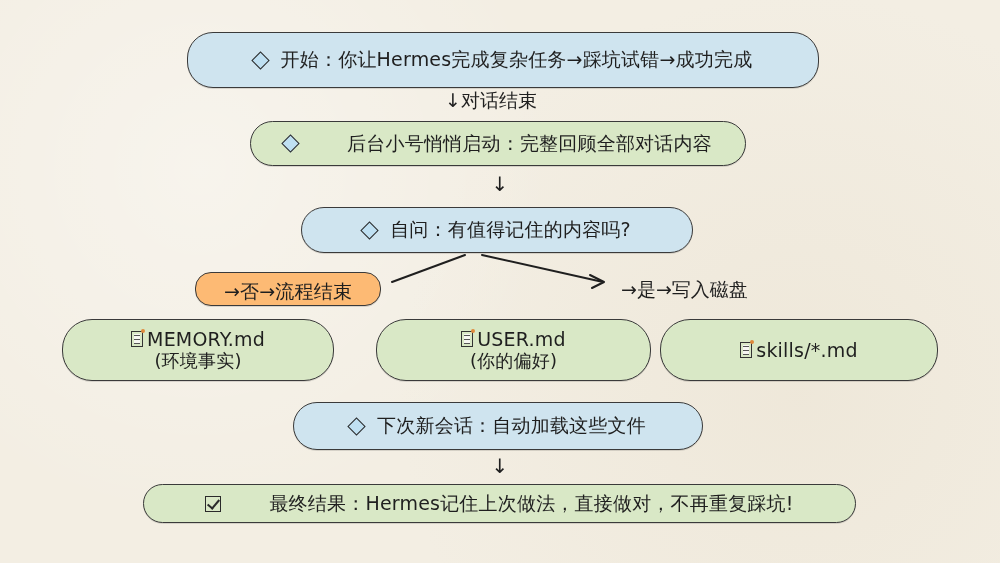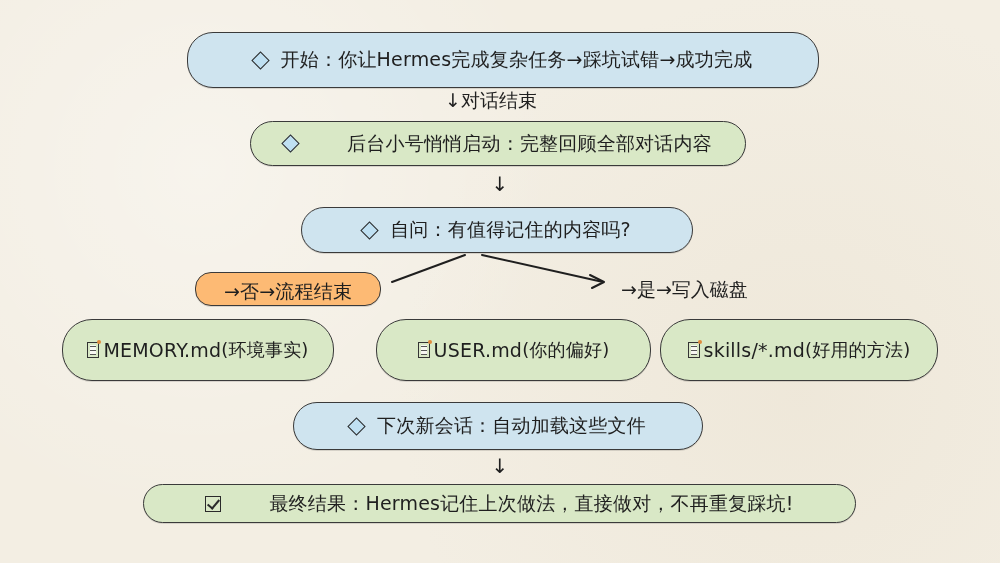--- a/index.html
+++ b/index.html
@@ -84,21 +84,21 @@
       content: "";
       position: absolute;
       right: -3px;
       top: -3px;
       width: 4px;
       height: 4px;
       border-radius: 50%;
       background: #e08a3c;
     }
     .file-node {
-      flex-direction: row;
+      flex-direction: column;
       gap: 0;
       line-height: 22px;
       border-radius: 30px;
     }
     .file-title {
       display: flex;
       align-items: center;
       font-size: 19px;
     }
     .file-sub {
@@ -171,21 +171,20 @@
     <span>USER.md</span>
   </div>
   <div class="file-sub">(你的偏好)</div>
 </div>
 
 <div class="node green file-node" style="left:660px; top:319px; width:278px; height:62px;">
   <div class="file-title">
     <span class="doc"></span>
     <span>skills/*.md</span>
   </div>
-  <div class="file-sub">(好用的方法)</div>
 </div>
 
 <div class="node blue" style="left:293px; top:402px; width:410px; height:48px;">
   <span class="diamond"></span>
   <span>下次新会话：自动加载这些文件</span>
 </div>
 
 <div class="arrow-down" style="left:500px; top:454px;">↓</div>
 
 <div class="node green" style="left:143px; top:484px; width:713px; height:39px;">

